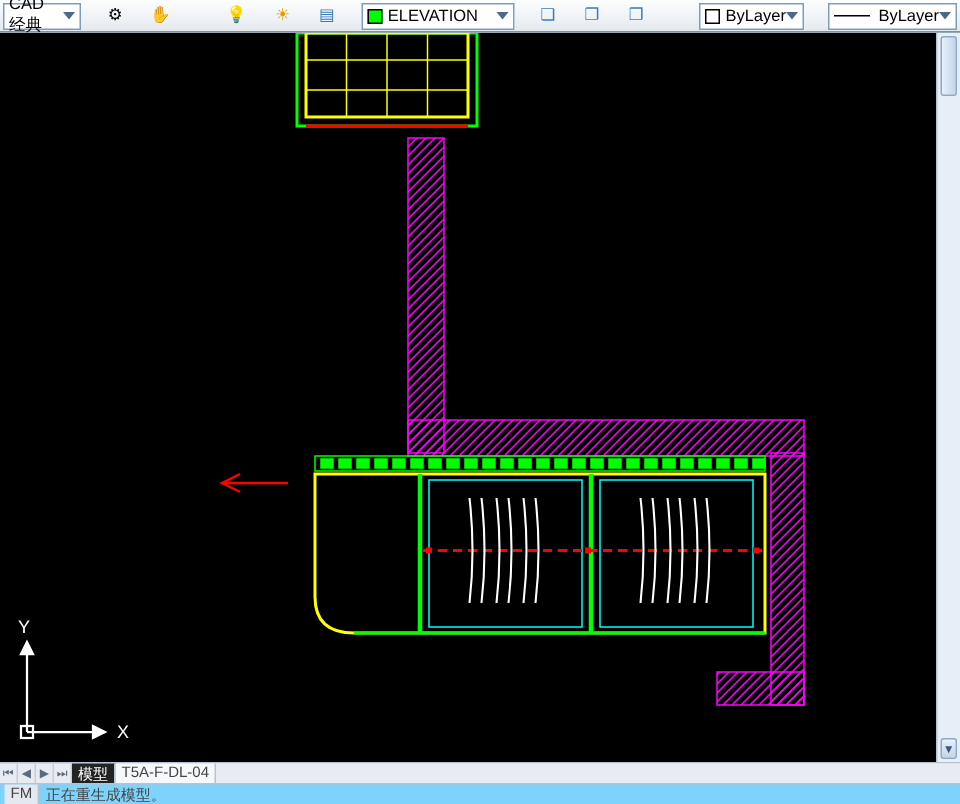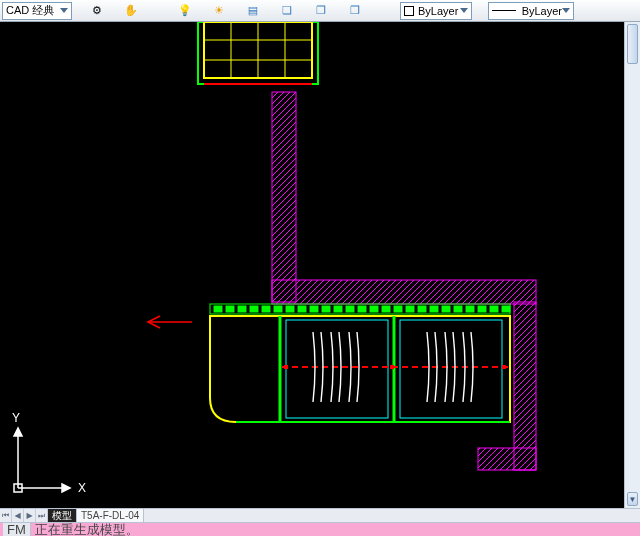--- a/index.html
+++ b/index.html
@@ -17,21 +17,21 @@
 .ico{font-size:11px;line-height:1}
 .canvas{position:absolute;top:22px;left:0;right:0;bottom:28px;background:#000;overflow:hidden}
 .scroll-v{position:absolute;right:0;top:22px;width:16px;bottom:28px;background:#e8eef6;border-left:1px solid #b5c3d3}
 .scroll-v .thumb{position:absolute;top:2px;left:2px;right:2px;height:40px;background:linear-gradient(90deg,#e8f0fa,#c4d5ea);border:1px solid #8fa8c6;border-radius:2px}
 .scroll-v .dn{position:absolute;bottom:2px;left:2px;right:2px;height:14px;background:linear-gradient(#e8f0fa,#c4d5ea);border:1px solid #8fa8c6;border-radius:2px;display:flex;align-items:center;justify-content:center;font-size:8px;color:#3b5a7e}
 .tabbar{position:absolute;left:0;right:0;bottom:14px;height:14px;background:#e8ecf2;display:flex;align-items:stretch;font-size:10px;border-top:1px solid #b5c3d3}
 .tabbar .navbtn{width:12px;display:flex;align-items:center;justify-content:center;border-right:1px solid #c4cdd8;color:#5a6b80;font-size:8px}
 .tab{padding:0 4px;display:flex;align-items:center;border-right:1px solid #b5c3d3;background:#f6f8fb;color:#444}
 .tab.active{background:#222;color:#fff}
 .tabbar .track{flex:1;background:#e8ecf2}
-.cmdline{position:absolute;left:0;right:0;bottom:0;height:14px;background:#f9a8d4;border-top:1px solid #b5c3d3;font-size:13px;display:flex;align-items:center;padding:0 3px;color:#444}
+.cmdline{position:absolute;left:0;right:0;bottom:0;height:14px;background:#7dd3fc;border-top:1px solid #b5c3d3;font-size:10px;display:flex;align-items:center;padding:0 3px;color:#444}
 .cmdline .lbl{background:#e4e9ef;border-right:1px solid #b5c3d3;padding:0 4px;margin-right:4px;height:100%;display:flex;align-items:center}
 .ucs{position:absolute;left:8px;bottom:8px;pointer-events:none}
 svg.art{position:absolute;top:0;left:0}
 </style>
 </head>
 <body>
 
 <div class="toolbar">
   <div class="dd dd1">
     <span>CAD 经典</span>
@@ -46,20 +46,25 @@
   <div class="sep"></div>
   <div class="tbtn">
       <span class="ico" style="color:#e8c200">💡</span>
     </div>
   <div class="tbtn">
       <span class="ico" style="color:#e89a00">☀</span>
     </div>
   <div class="tbtn">
       <span class="ico" style="color:#3a7bbd">▤</span>
     </div>
+  <div class="dd dd2">
+    <span class="sq" style="background:#00ff00"></span>
+    <span>ELEVATION</span>
+    <span class="arrow"></span>
+  </div>
   <div class="tbtn">
       <span class="ico" style="color:#3a7bbd">❏</span>
     </div>
   <div class="tbtn">
       <span class="ico" style="color:#3a7bbd">❐</span>
     </div>
   <div class="tbtn">
       <span class="ico" style="color:#3a7bbd">❒</span>
     </div>
   <div class="sep"></div>

